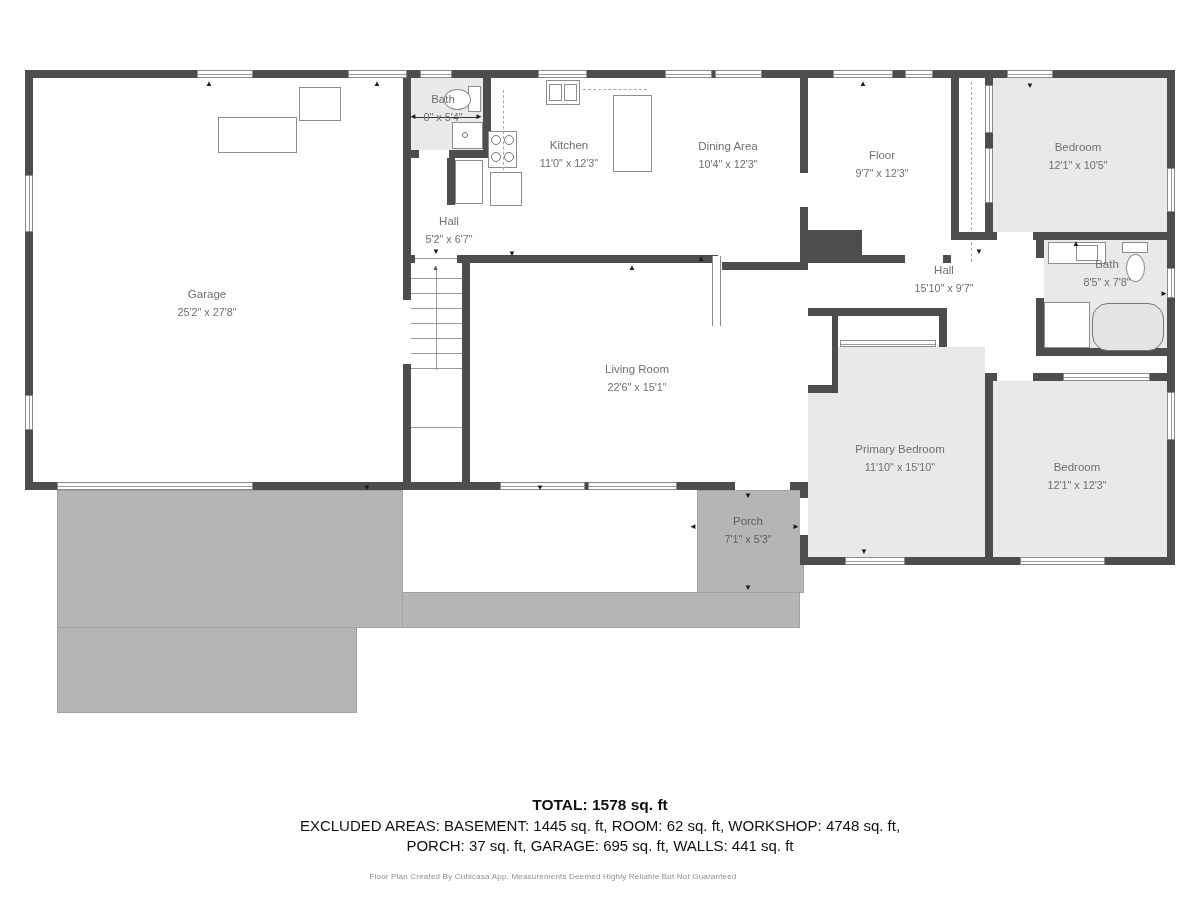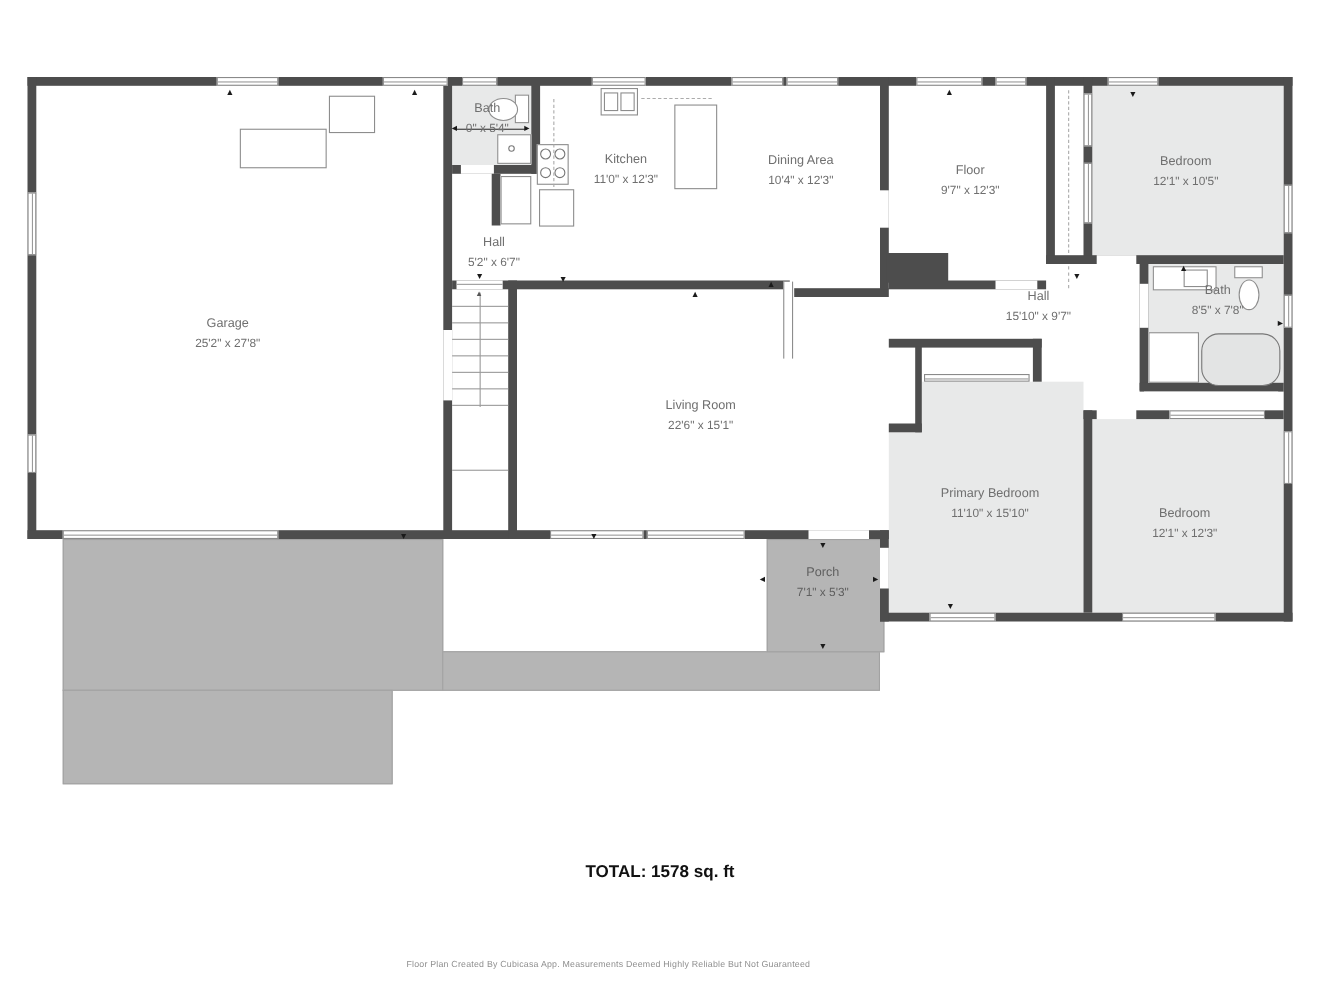--- a/index.html
+++ b/index.html
@@ -19,21 +19,21 @@
   .line-v{position:absolute;width:1px;background:#9a9a9a;}
   .dash-v{position:absolute;width:0;border-left:1px dashed #ababab;}
   .dash-h{position:absolute;height:0;border-top:1px dashed #ababab;}
   .lbl{position:absolute;transform:translateX(-50%);text-align:center;color:#6f6f6f;
        font-size:11.5px;line-height:1.6;white-space:nowrap;}
   .lbl .dim{font-size:10.8px;}
   .arrow{position:absolute;font-size:8px;color:#1a1a1a;line-height:1;}
   .circ{position:absolute;border:1px solid #777;border-radius:50%;box-sizing:border-box;background:#fff;}
   .dimline{position:absolute;height:1px;background:#333;}
   #summary{position:absolute;left:0;width:1200px;top:784px;text-align:center;color:#111;}
-  #summary .total{font-size:15.5px;font-weight:bold;margin:0 0 3px 0;}
+  #summary .total{font-size:15.5px;font-weight:bold;margin:12px 0 3px 0;}
   #summary .sline{font-size:15px;margin:0 0 3px 0;}
   #credit{position:absolute;left:0;width:1106px;top:872px;text-align:center;
           font-size:8px;color:#8f8f8f;letter-spacing:.2px;}
 </style>
 </head>
 <body>
 
 <div id="canvas">
 
   <div class="fill pav" style="left:57px;top:490px;width:346px;height:138px;"></div>
@@ -233,16 +233,18 @@
     <span>Bedroom</span><br>
     <span class="dim">12'1" x 12'3"</span>
   </div>
   <div class="lbl" style="left:748px;top:512px;color:#5f5f5f;">
     <span>Porch</span><br>
     <span class="dim">7'1" x 5'3"</span>
   </div>
 
   <div id="summary">
     <div class="total">TOTAL: 1578 sq. ft</div>
+    <div class="sline">EXCLUDED AREAS: BASEMENT: 1445 sq. ft, ROOM: 62 sq. ft, WORKSHOP: 4748 sq. ft,</div>
+    <div class="sline">PORCH: 37 sq. ft, GARAGE: 695 sq. ft, WALLS: 441 sq. ft</div>
   </div>
   <div id="credit">Floor Plan Created By Cubicasa App. Measurements Deemed Highly Reliable But Not Guaranteed</div>
 
 </div>
 
 </body></html>

